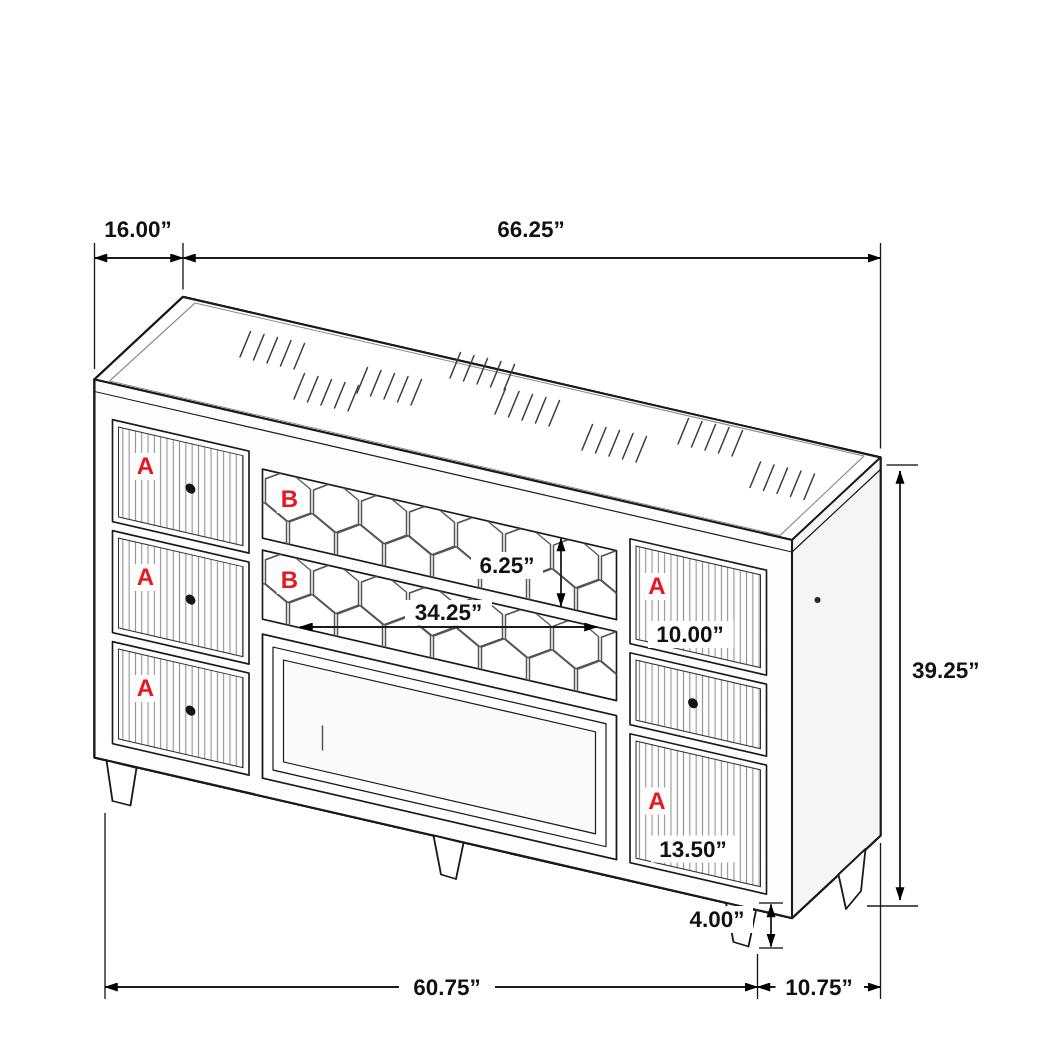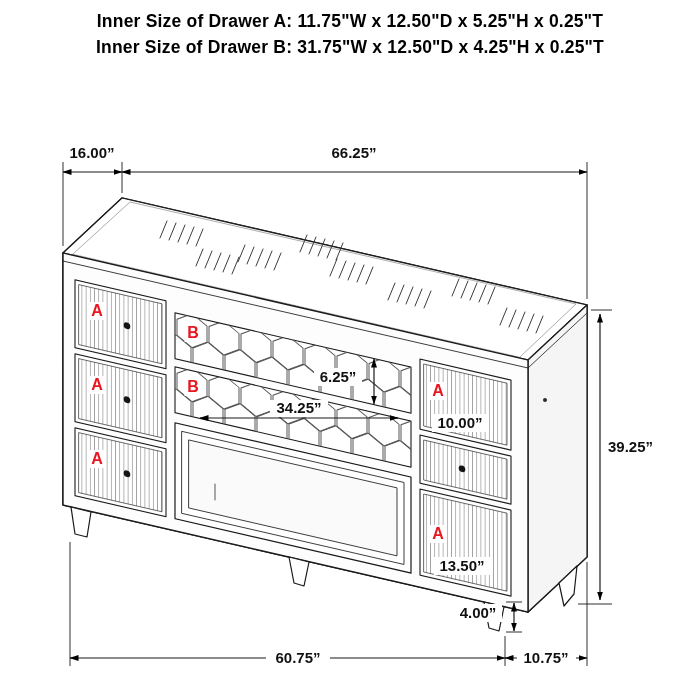--- a/index.html
+++ b/index.html
@@ -10,24 +10,20 @@
   svg{position:absolute;top:0;left:0;}
   svg text{font-family:"Liberation Sans",sans-serif;font-weight:bold;}
   .dim{font-size:15px;fill:#111;}
   .lbl{font-size:16px;fill:#e8161e;}
 </style>
 </head>
 <body>
 
 <div class="page">
 
-  <div class="hdr">
-    <div>Inner Size of Drawer A: 11.75"W x 12.50"D x 5.25"H x 0.25"T</div>
-    <div>Inner Size of Drawer B: 31.75"W x 12.50"D x 4.25"H x 0.25"T</div>
-  </div>
 
   <svg width="700" height="700" viewBox="0 0 700 700">
     <defs>
       <marker id="ae" markerWidth="10" markerHeight="8" refX="8.5" refY="3" orient="auto" markerUnits="userSpaceOnUse">
         <path d="M0,0 L9,3 L0,6 Z"></path>
       </marker>
       <marker id="as" markerWidth="10" markerHeight="8" refX="0.5" refY="3" orient="auto" markerUnits="userSpaceOnUse">
         <path d="M9,0 L0,3 L9,6 Z"></path>
       </marker>
       <pattern id="reeded" width="4.2" height="10" patternUnits="userSpaceOnUse">

